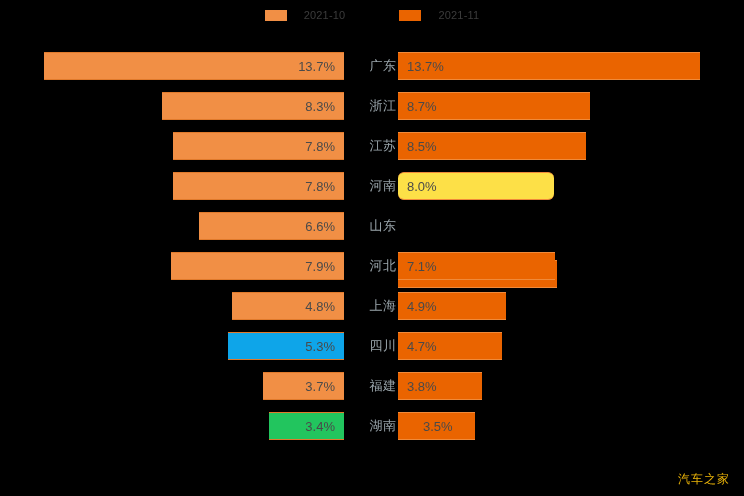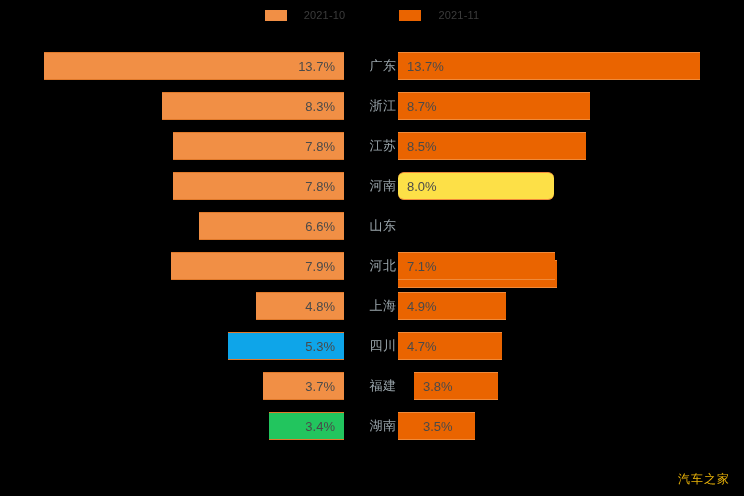--- a/index.html
+++ b/index.html
@@ -232,21 +232,21 @@
       </div>
       <div class="cat">河北</div>
       <div class="bar-right-wrap">
         <div class="bar-right" style="width: 156.69px; background: rgb(234, 100, 0);">
           <span class="val">7.1%</span>
         </div>
       </div>
     </div>
     <div class="row">
       <div class="bar-left-wrap">
-        <div class="bar-left" style="width: 88px; background: rgb(241, 143, 69);">
+        <div class="bar-left" style="width: 112px; background: rgb(241, 143, 69);">
           <span class="val">4.8%</span>
         </div>
       </div>
       <div class="cat">上海</div>
       <div class="bar-right-wrap">
         <div class="bar-right" style="width: 108.138px; background: rgb(234, 100, 0);">
           <span class="val">4.9%</span>
         </div>
       </div>
     </div>
@@ -264,21 +264,21 @@
       </div>
     </div>
     <div class="row">
       <div class="bar-left-wrap">
         <div class="bar-left" style="width: 81.1448px; background: rgb(241, 143, 69);">
           <span class="val">3.7%</span>
         </div>
       </div>
       <div class="cat">福建</div>
       <div class="bar-right-wrap">
-        <div class="bar-right" style="width: 83.8621px; background: rgb(234, 100, 0); margin-left: 16px;">
+        <div class="bar-right" style="width: 83.8621px; background: rgb(234, 100, 0);">
           <span class="val">3.8%</span>
         </div>
       </div>
     </div>
     <div class="row">
       <div class="bar-left-wrap">
         <div class="bar-left" style="width: 74.5655px; background: #22c55e;">
           <span class="val">3.4%</span>
         </div>
       </div>

